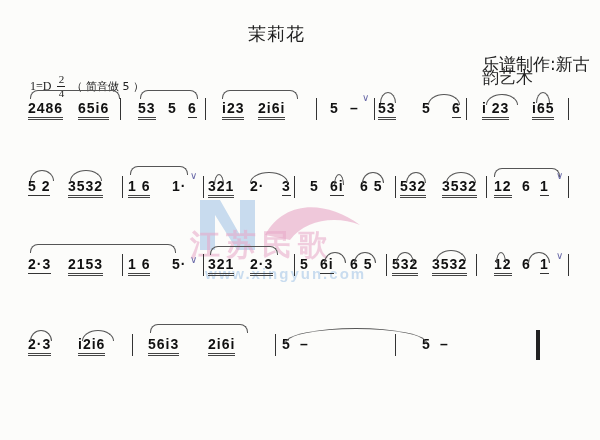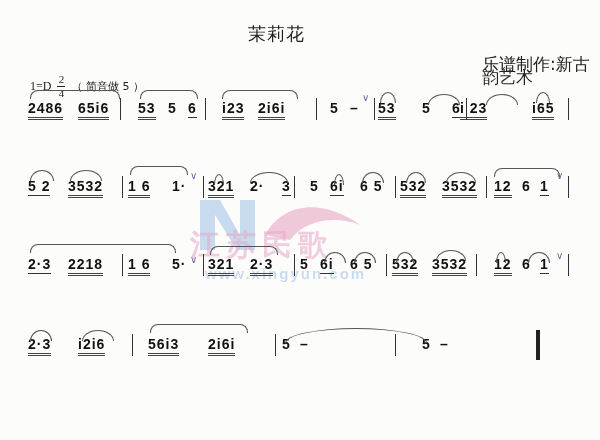--- a/index.html
+++ b/index.html
@@ -66,21 +66,21 @@
       <div class="tok u2" style="left: 222px;">i23</div>
       <div class="tok u2" style="left: 258px;">2i6i</div>
       <div class="bar" style="left: 316px; top: -2px;"></div>
       <div class="tok" style="left: 330px;">5</div>
       <div class="tok" style="left: 350px;">–</div>
       <div class="bar" style="left: 374px; top: -2px;"></div>
       <div class="tok u2" style="left: 378px;">53</div>
       <div class="tok" style="left: 422px;">5</div>
       <div class="tok u1" style="left: 452px;">6</div>
       <div class="bar" style="left: 466px; top: -2px;"></div>
-      <div class="tok u2" style="left: 460px;">i 23</div>
+      <div class="tok u2" style="left: 482px;">i 23</div>
       <div class="tok u2" style="left: 532px;">i65</div>
       <div class="bar" style="left: 568px; top: -2px;"></div>
     </div>
     <div class="row" style="top: 178px; text-decoration: underline;">
       <div class="tok u1" style="left: 28px;">5 2</div>
       <div class="tok u2" style="left: 68px;">3532</div>
       <div class="bar" style="left: 122px; top: -2px;"></div>
       <div class="tok u2" style="left: 128px;">1 6</div>
       <div class="tok" style="left: 172px;">1·</div>
       <div class="bar" style="left: 203px; top: -2px;"></div>
@@ -95,21 +95,21 @@
       <div class="tok u2" style="left: 400px;">532</div>
       <div class="tok u2" style="left: 442px;">3532</div>
       <div class="bar" style="left: 486px; top: -2px;"></div>
       <div class="tok u2" style="left: 494px;">12</div>
       <div class="tok" style="left: 522px;">6</div>
       <div class="tok u1" style="left: 540px;">1</div>
       <div class="bar" style="left: 568px; top: -2px;"></div>
     </div>
     <div class="row" style="top: 256px;">
       <div class="tok u1" style="left: 28px;">2·3</div>
-      <div class="tok u2" style="left: 68px;">2218</div>
+      <div class="tok u2" style="left: 68px;">2153</div>
       <div class="bar" style="left: 122px; top: -2px;"></div>
       <div class="tok u2" style="left: 128px;">1 6</div>
       <div class="tok" style="left: 172px;">5·</div>
       <div class="bar" style="left: 203px; top: -2px;"></div>
       <div class="tok u2" style="left: 208px;">321</div>
       <div class="tok u2" style="left: 250px;">2·3</div>
       <div class="bar" style="left: 294px; top: -2px;"></div>
       <div class="tok" style="left: 300px;">5</div>
       <div class="tok u1" style="left: 320px;">6i</div>
       <div class="tok" style="left: 350px;">6 5</div>

